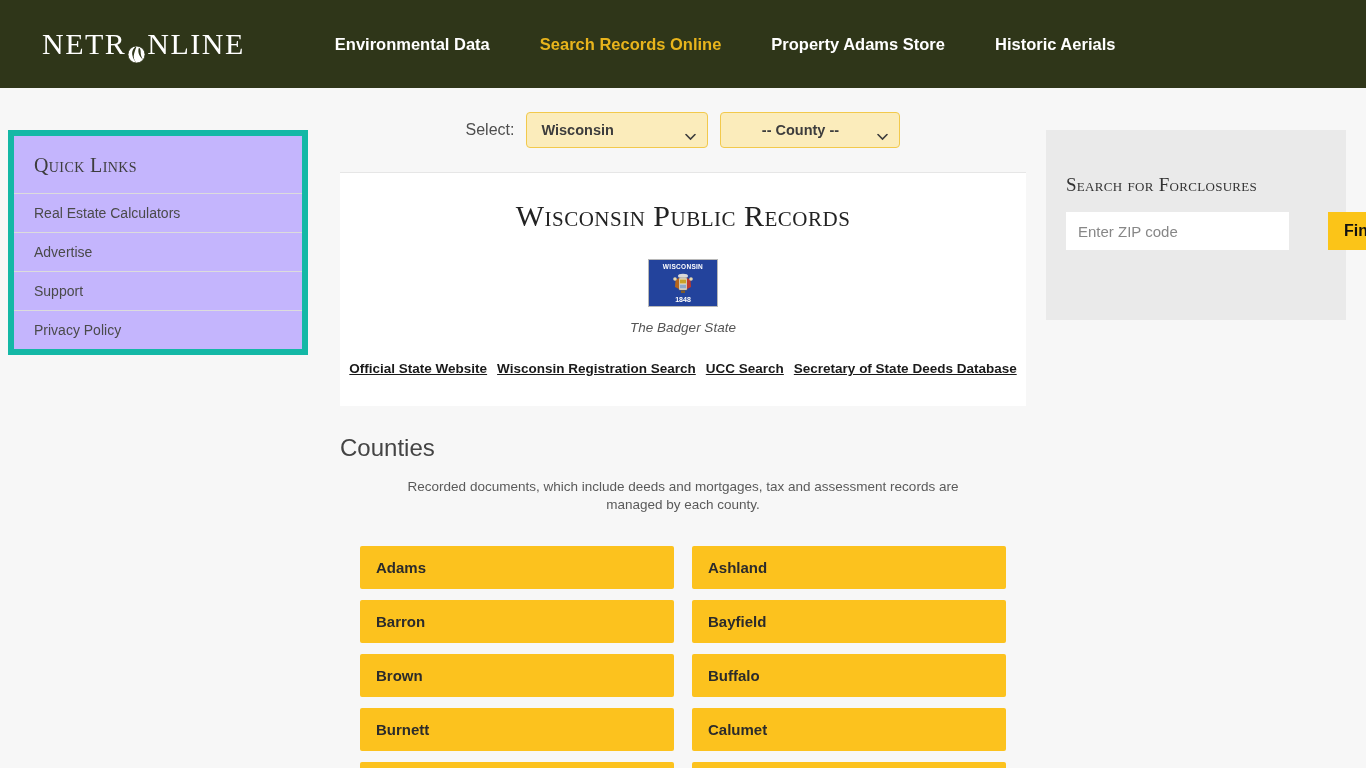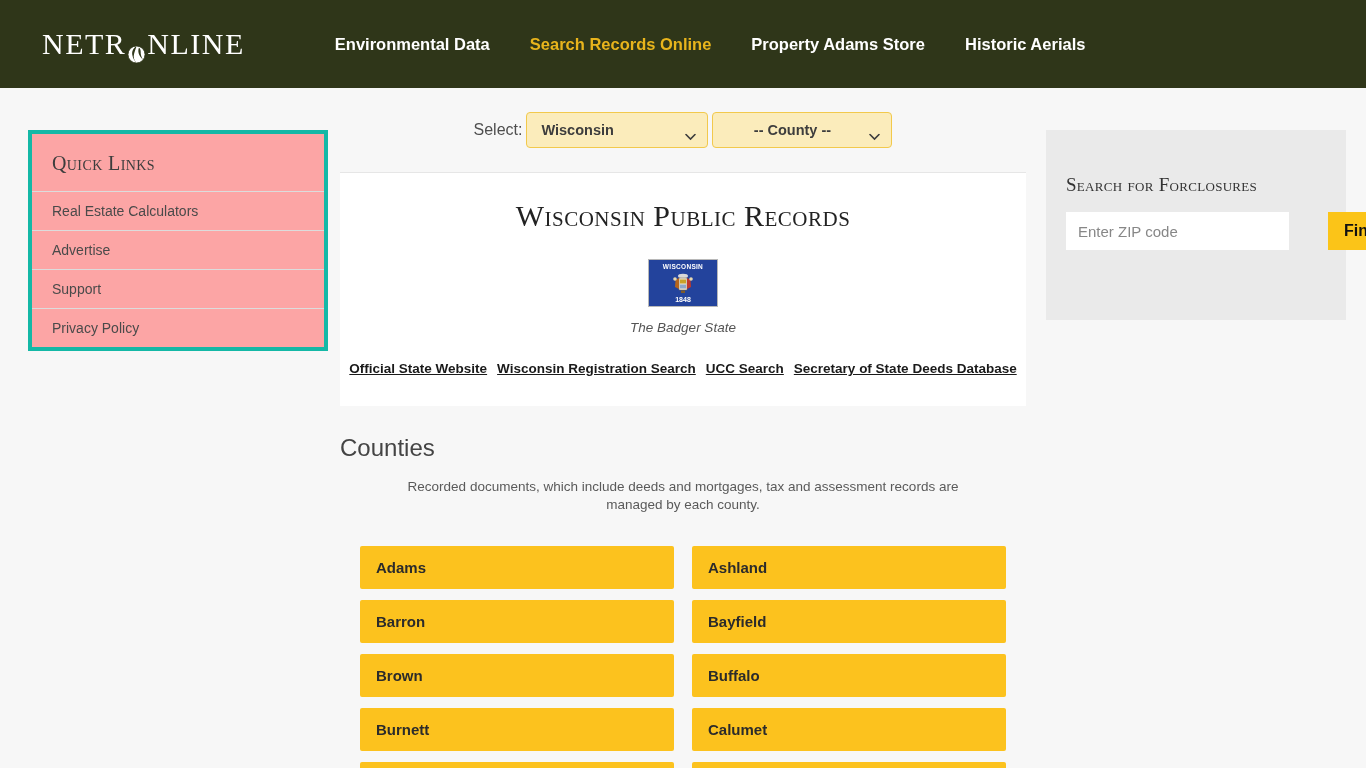--- a/index.html
+++ b/index.html
@@ -36,21 +36,21 @@
     display: inline-block;
     width: 19px;
     height: 19px;
     margin: 0 1px;
     position: relative;
     top: 2px;
   }
   .nav {
     display: flex;
     align-items: center;
-    gap: 0px;
+    gap: 10px;
   }
   .nav a {
     color: #ffffff;
     text-decoration: none;
     font-size: 16.5px;
     font-weight: 600;
     padding: 6px 20px;
     white-space: nowrap;
   }
   .nav a.active { color: #e8b41c; }
@@ -58,25 +58,25 @@
   
   .page {
     position: relative;
     width: 1366px;
     height: 680px;
   }
 
   
   .quicklinks {
     position: absolute;
-    left: 28px;
+    left: 8px;
     top: 42px;
     width: 300px;
-    background: #fca5a5;
-    border: 4px solid #14b8a6;
+    background: #c4b5fd;
+    border: 6px solid #14b8a6;
   }
   .ql-head {
     font-family: "Liberation Serif", serif;
     font-variant: small-caps;
     font-size: 20px;
     color: #3d3d3d;
     padding: 18px 20px 16px 20px;
     letter-spacing: 0.4px;
   }
   .ql-item {
@@ -92,21 +92,21 @@
   .center {
     position: absolute;
     left: 340px;
     top: 0px;
     width: 686px;
   }
   .selectrow {
     display: flex;
     align-items: center;
     justify-content: center;
-    gap: 4px;
+    gap: 12px;
     padding-top: 24px;
     padding-bottom: 24px;
   }
   .selectrow .lbl {
     font-size: 16px;
     color: #4e4e4e;
   }
   .sel {
     position: relative;
     display: inline-block;

